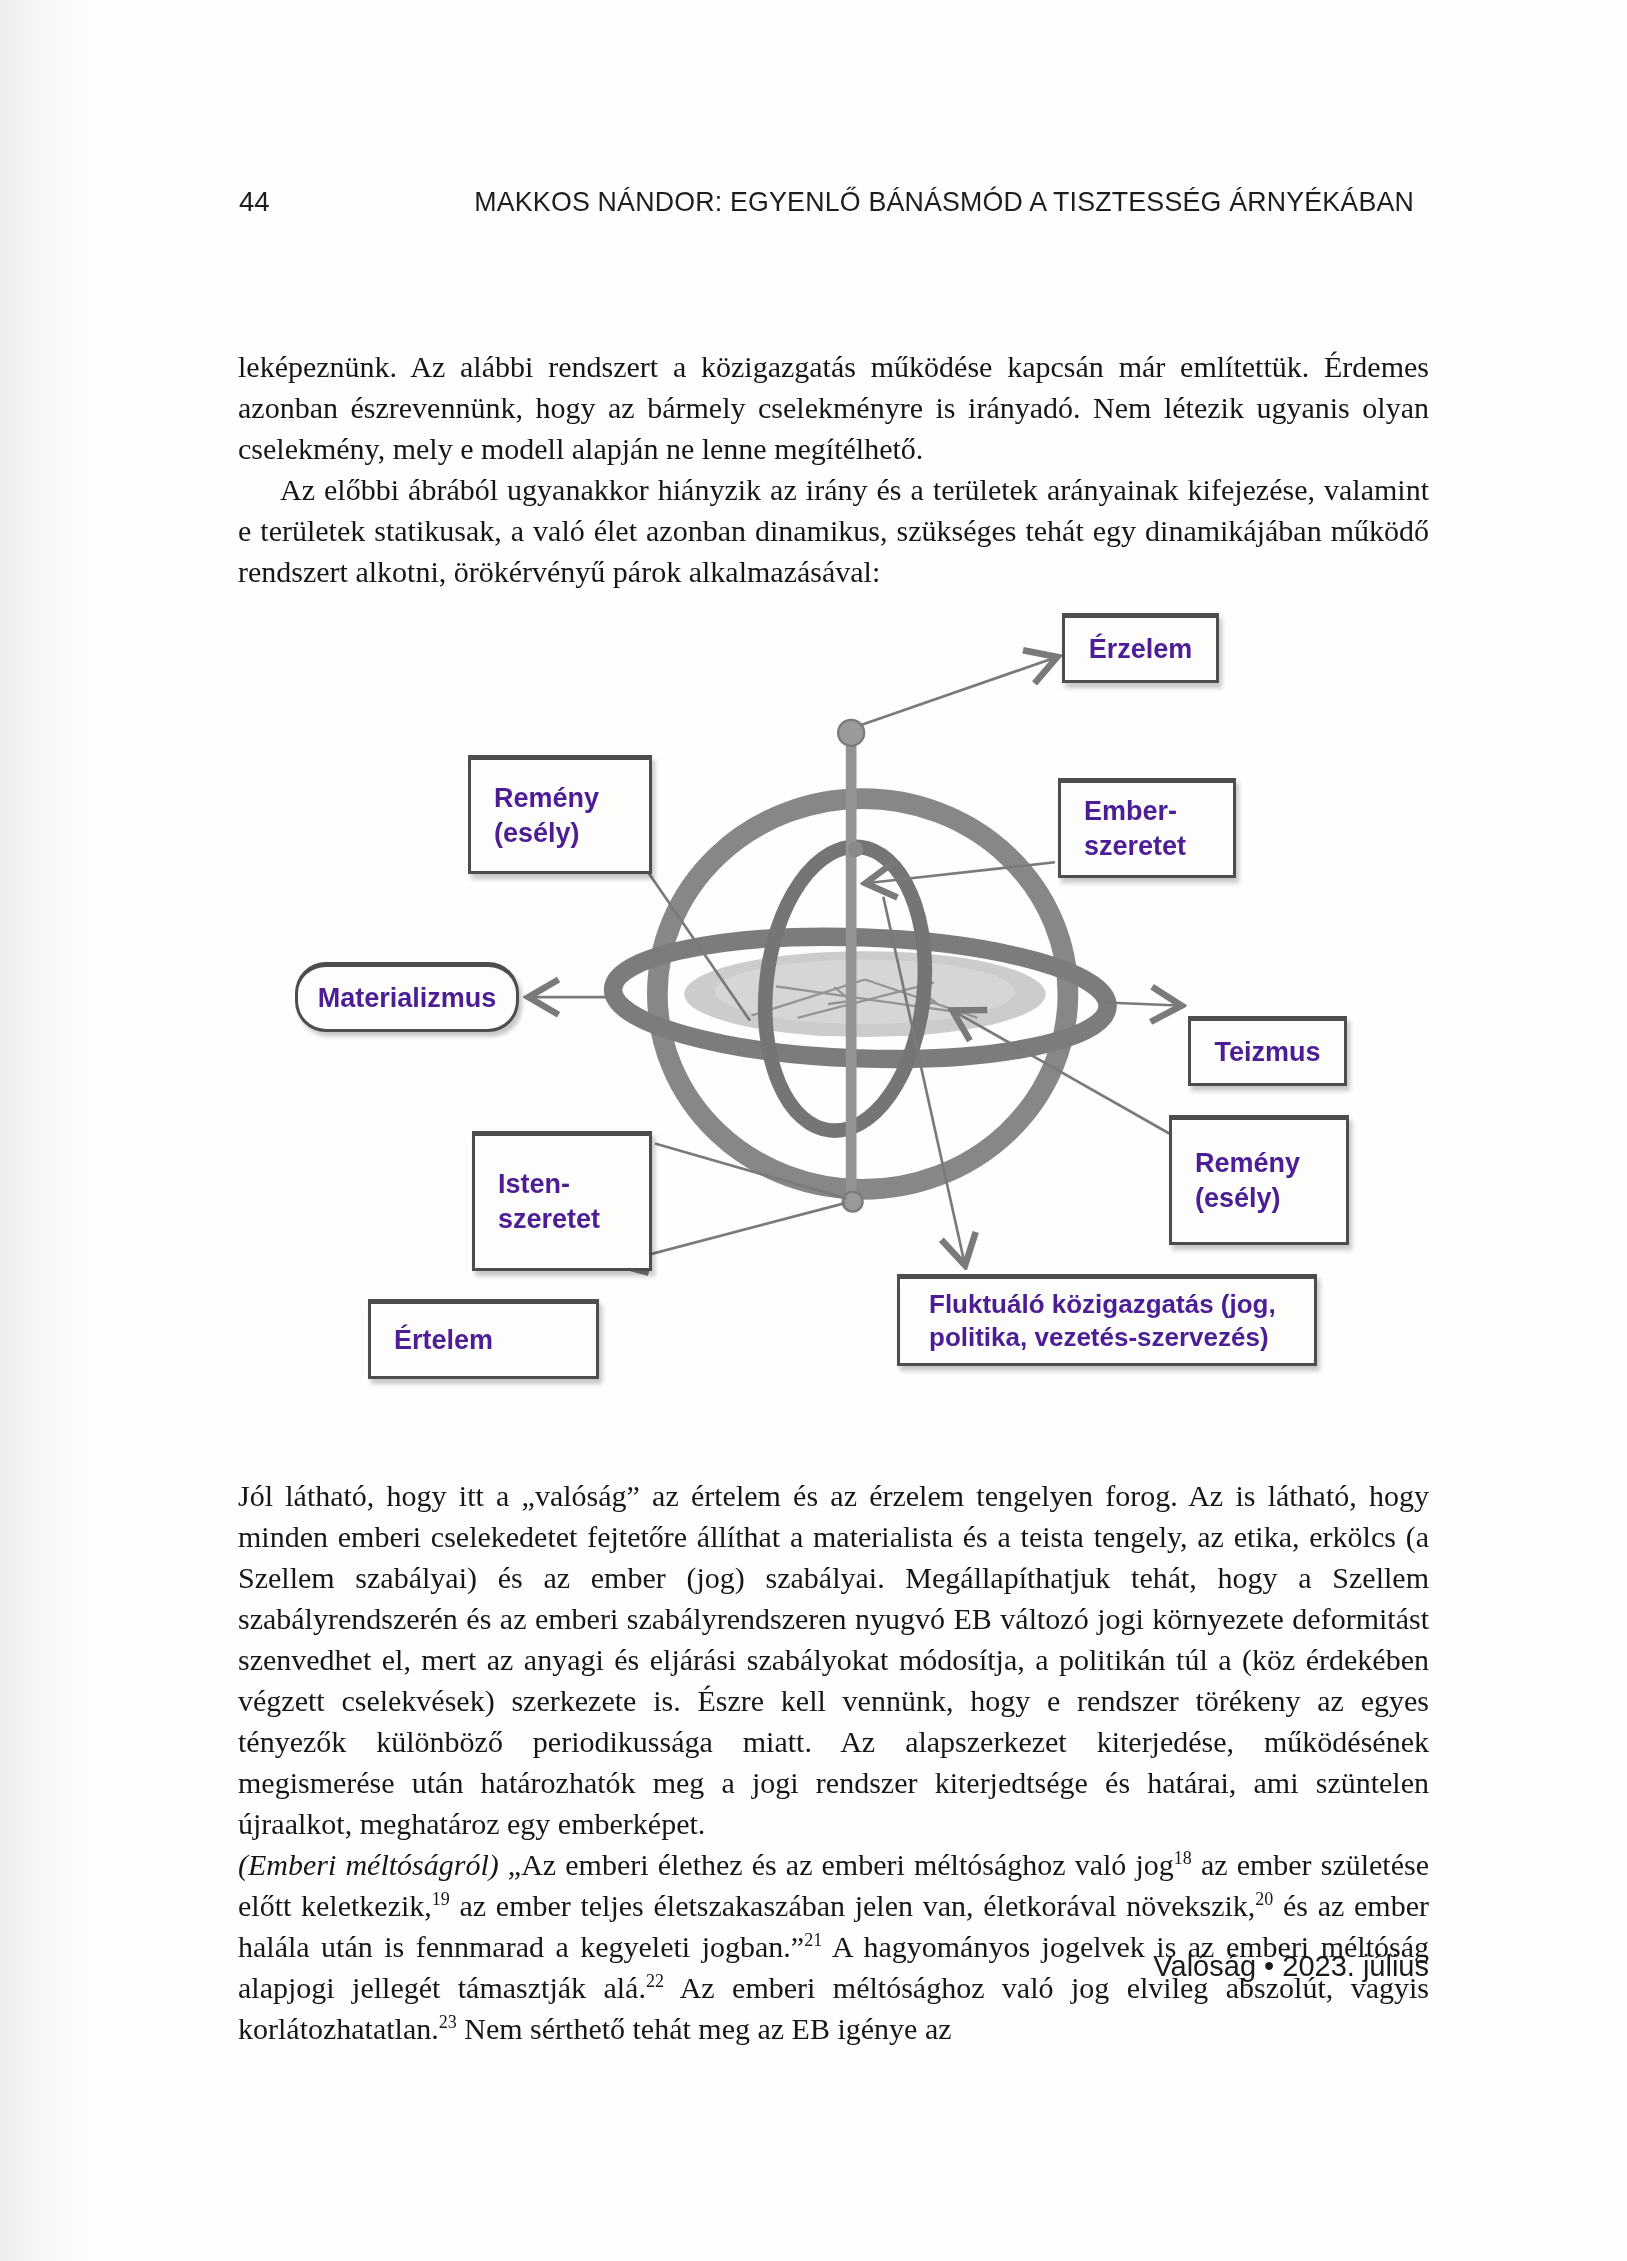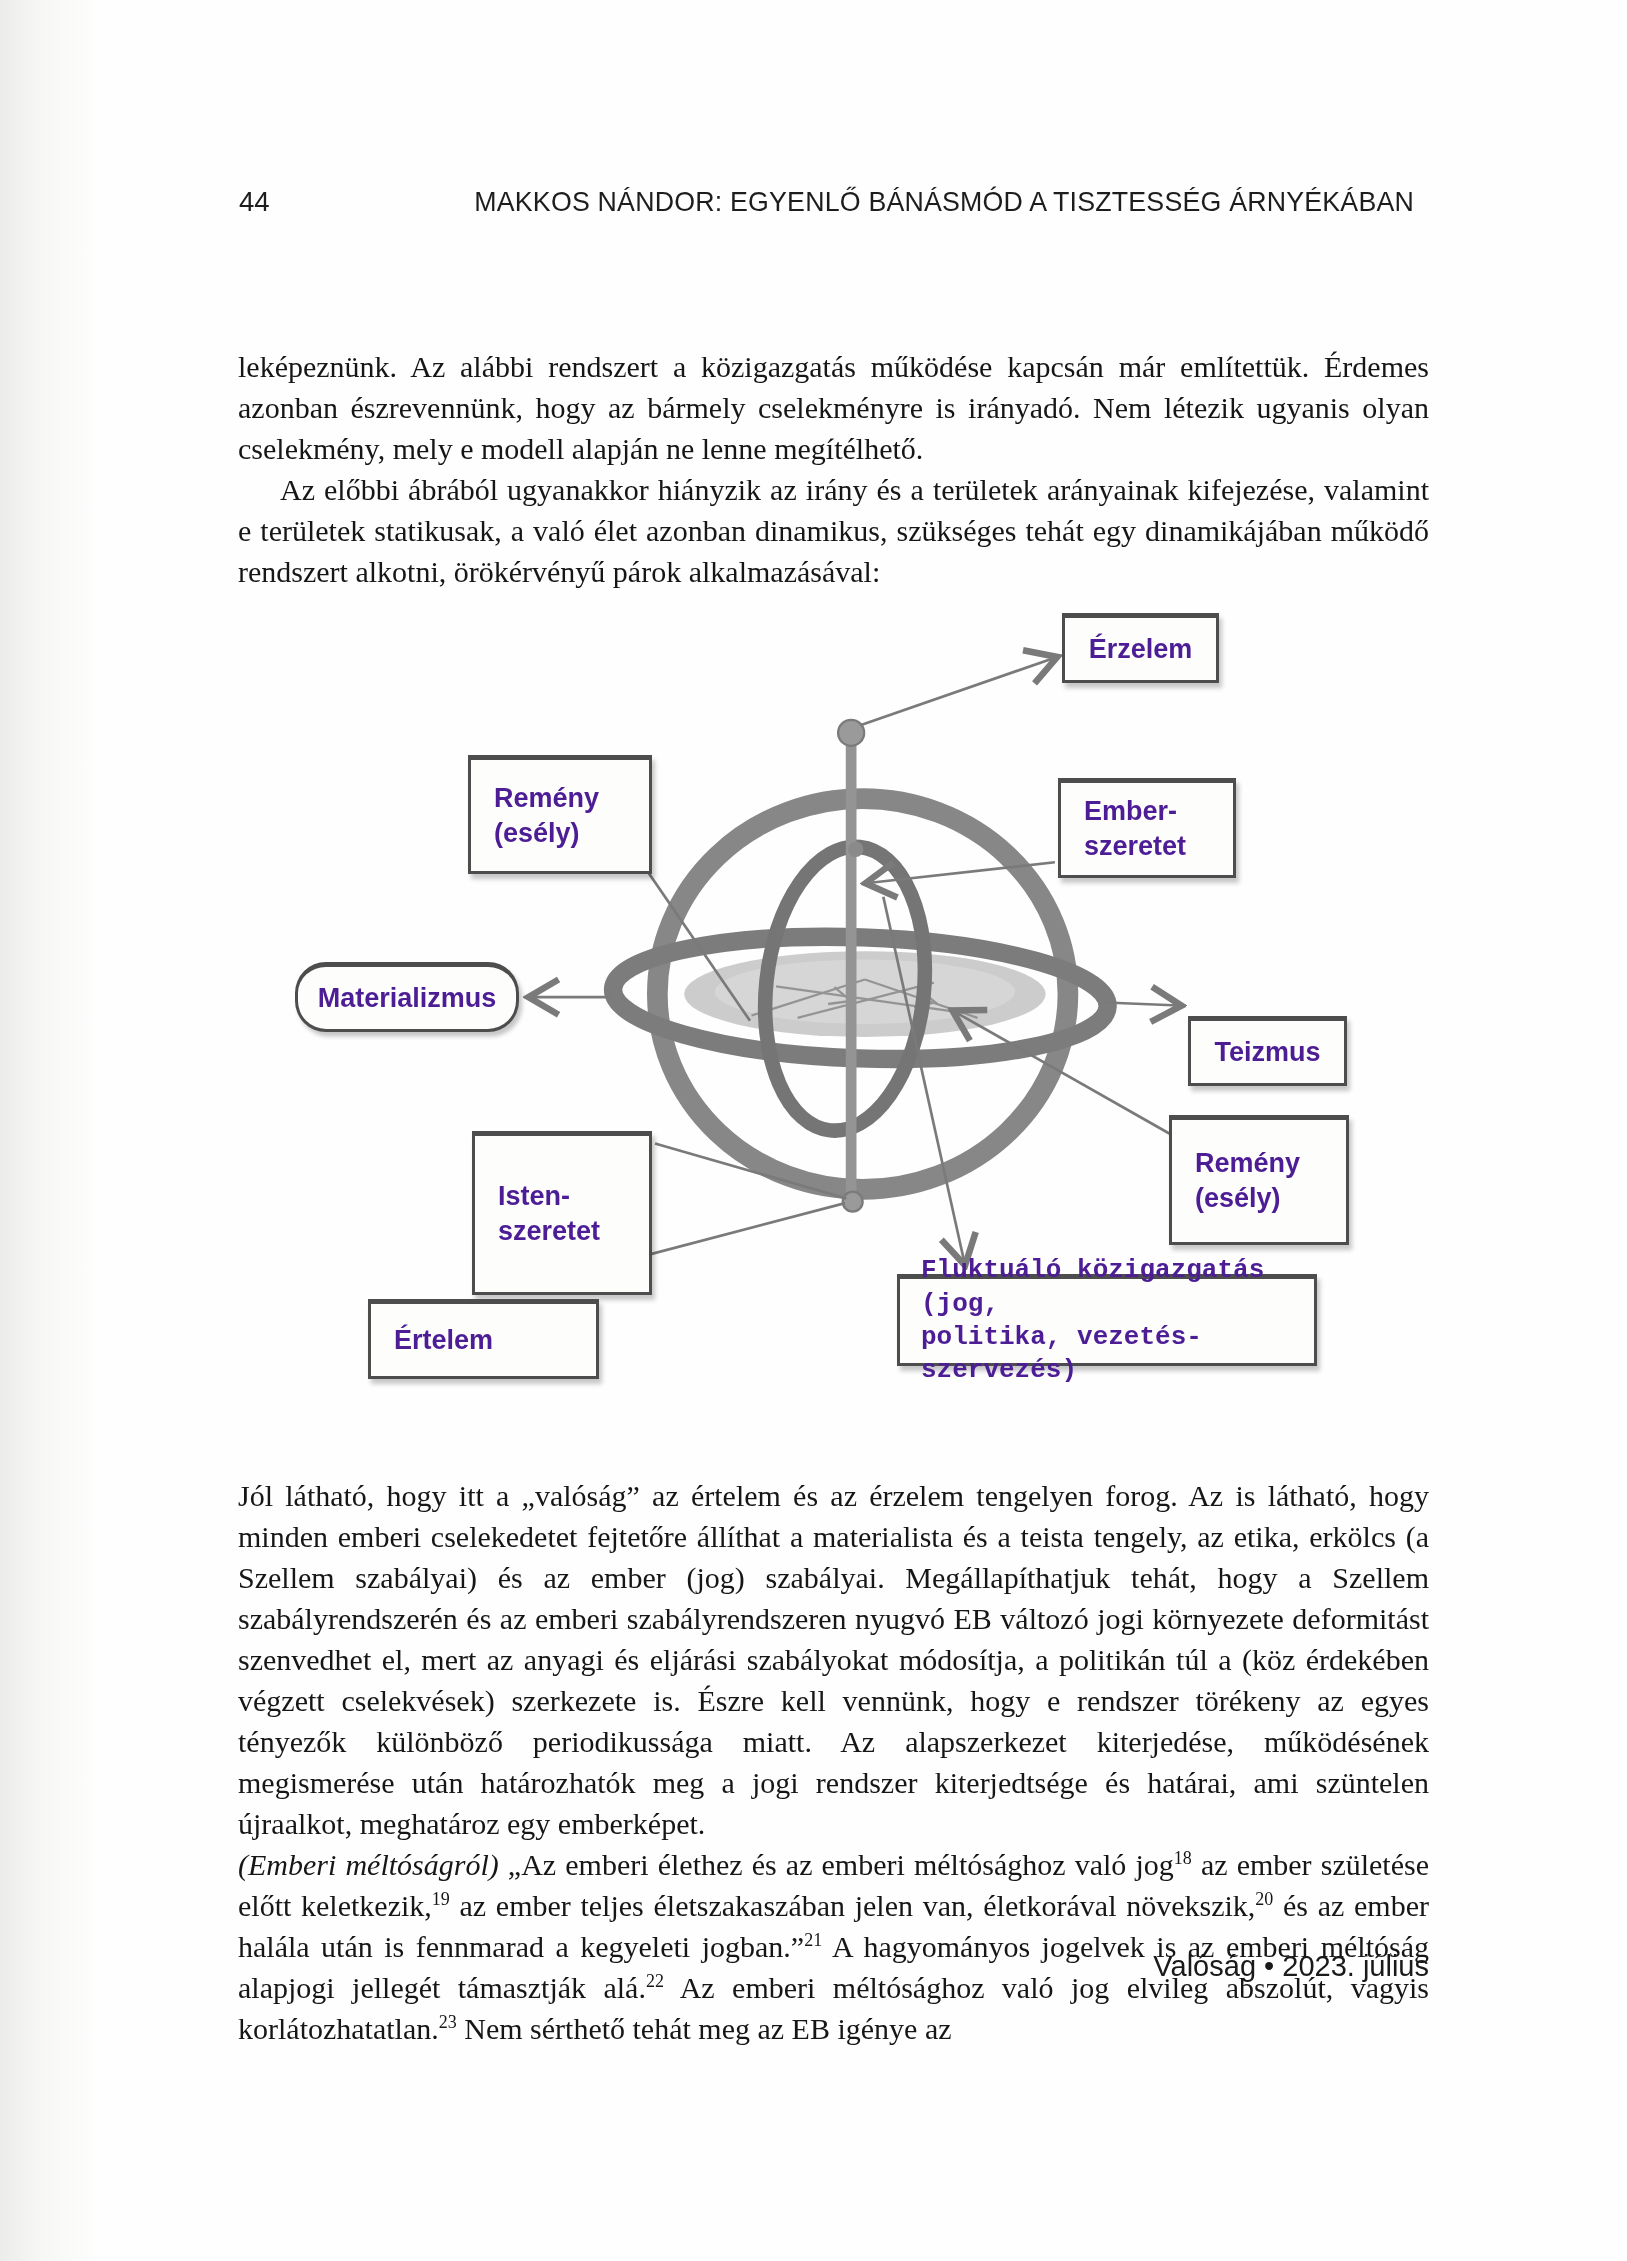--- a/index.html
+++ b/index.html
@@ -50,27 +50,27 @@
     box-shadow:3.1px 4.6px 4.6px rgba(0,0,0,0.22);
     box-sizing:border-box;
     display:flex;align-items:center;
     font-family:"Liberation Sans",sans-serif;
     font-weight:700;font-size:27px;line-height:1.28;
     color:#4c1d95;
     white-space:pre-line;
     padding:3.1px 6.1px 3.1px 23px;
   }
   .dbox.center{justify-content:center;padding-left:6.1px;}
-  .dbox.small{font-size:26px;padding-left:21px;font-family:Liberation Mono, monospace;}
+  .dbox.small{font-size:26px;padding-left:29px;}
   .box-erzelem{left:801px;top:15.3px;width:157px;height:70px;}
   .box-remeny-top{left:207px;top:157px;width:184px;height:119px;}
   .box-ember{left:797px;top:180px;width:178px;height:100px;}
   .box-materializmus{left:34px;top:364px;width:224px;height:70px;border-radius:31px;}
   .box-teizmus{left:927px;top:418px;width:159px;height:70px;}
-  .box-isten{left:211px;top:533px;width:180px;height:164px;}
+  .box-isten{left:211px;top:533px;width:180px;height:140px;}
   .box-remeny2{left:908px;top:517px;width:180px;height:130px;}
   .box-ertelem{left:107px;top:701px;width:231px;height:80px;}
   .box-fluktualo{left:636px;top:676px;width:420px;height:92px;}
   .footer{
     position:absolute;top:1950px;left:238px;width:1191px;
     text-align:right;
     font-family:"Liberation Sans",sans-serif;
     font-size:29px;color:#1a1a1a;
   }
 </style>

